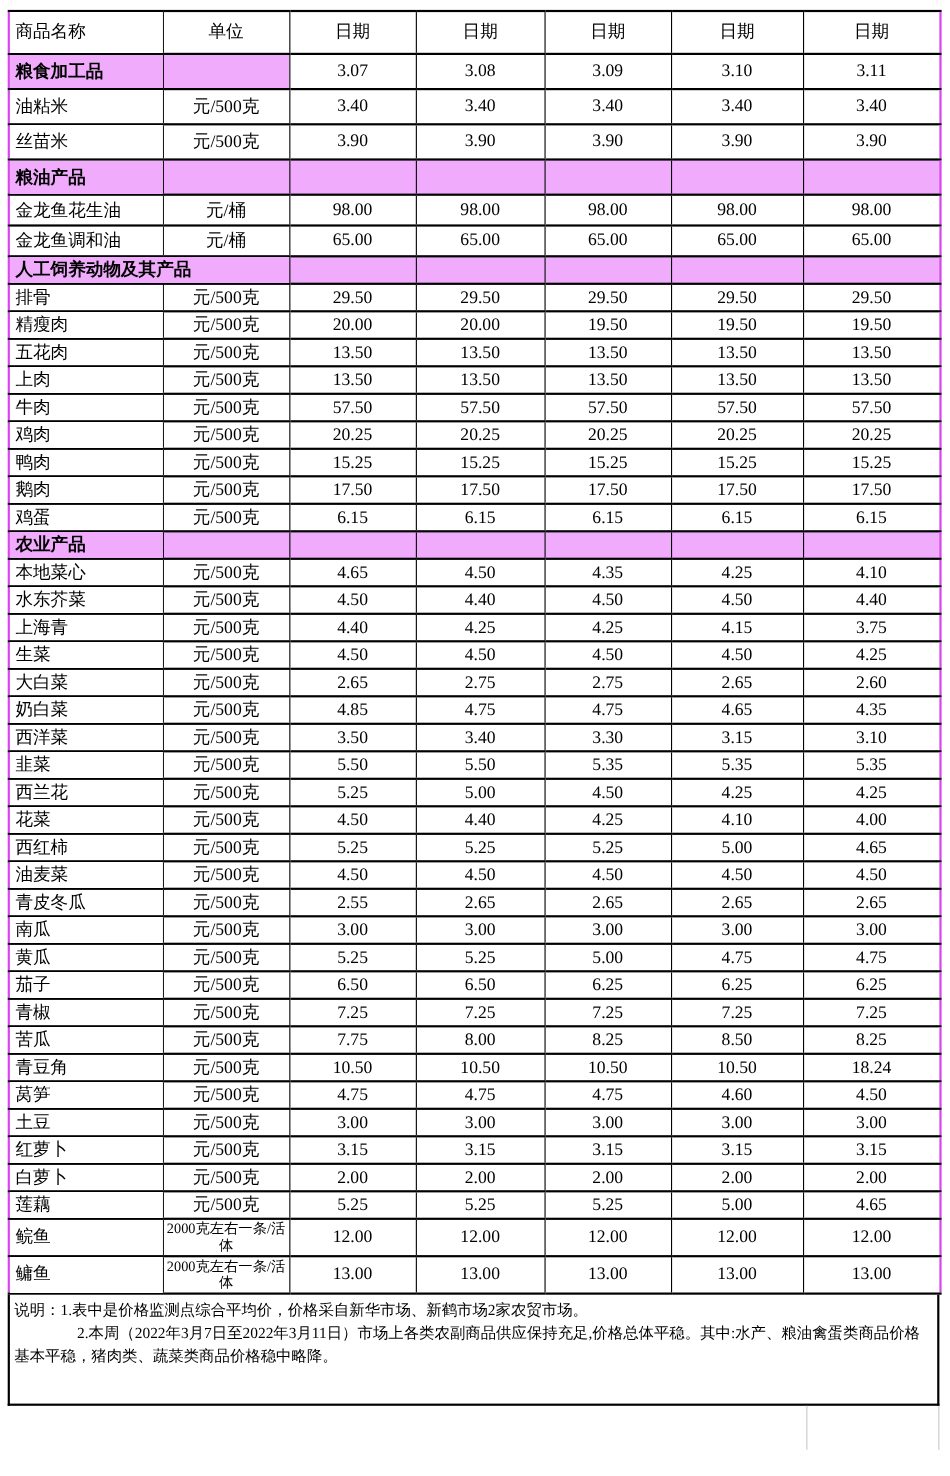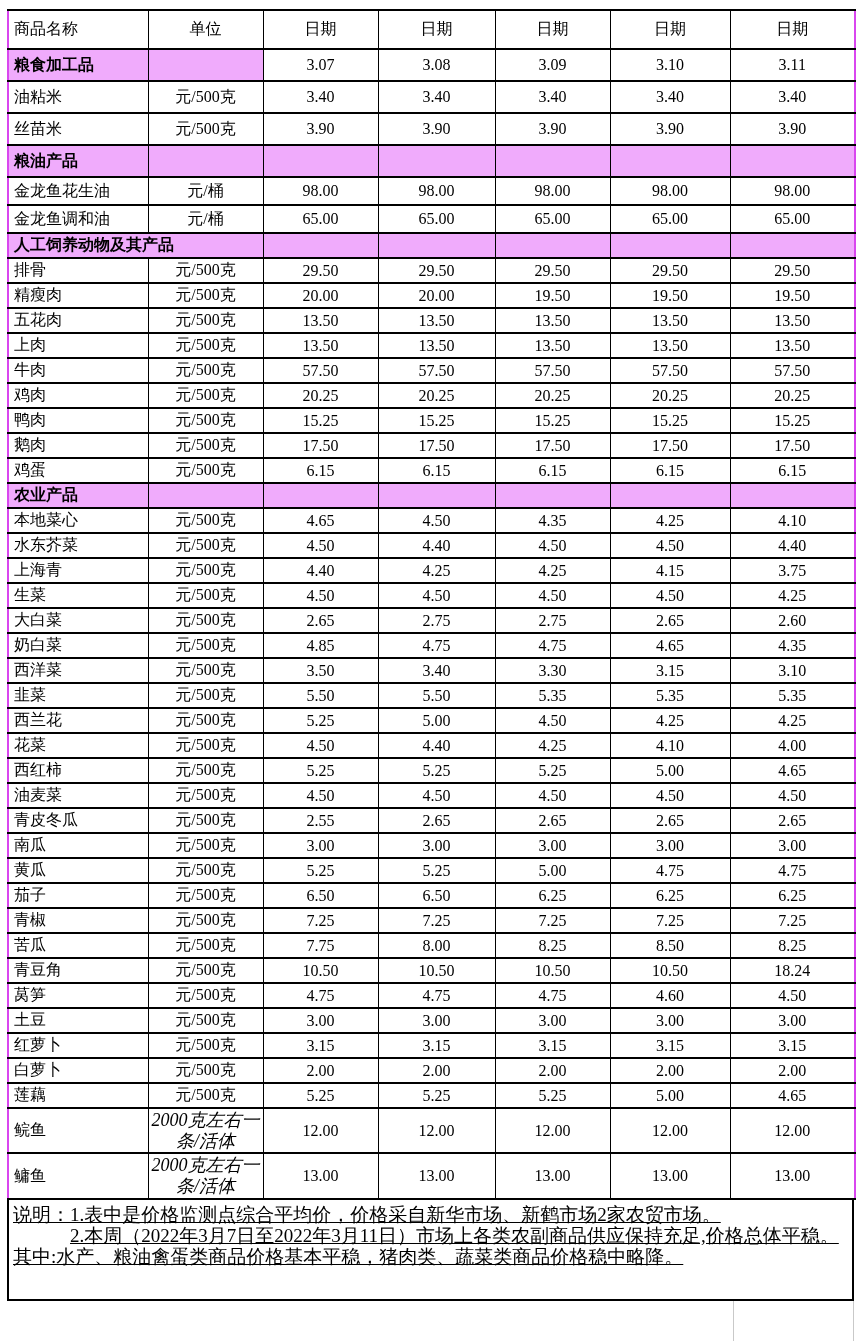--- a/index.html
+++ b/index.html
@@ -11,26 +11,26 @@
         background:#fff;box-sizing:border-box;}
   thead tr{height:39px;}
   tr.h32{height:32px;}
   tr.h28{height:28px;}
   tr.h25{height:25px;}
   tr.h34{height:32px;}
   .label-cell{text-align:left;padding-left:5px;position:relative;white-space:nowrap;}
   .center,.unit-cell,.num{text-align:center;}
   .yellow{background:#f0abfc;}
   .section-label{font-weight:bold;}
-  .small-unit{font-size:18px;line-height:1.15;padding:1px 2px;white-space:normal;font-style:italic;}
+  .small-unit{font-size:13px;line-height:1.15;padding:1px 2px;white-space:normal;}
   .corner-marker{position:absolute;top:0;left:0;width:0;height:0;
                  border-top:6px solid #2e7d32;border-right:6px solid transparent;}
   .notes-box{box-sizing:border-box;width:847px;margin-left:7px;min-height:101px;
              border:2px solid #000;border-top:none;padding:4px 6px 0 4px;
-             font-size:19px;line-height:21px;text-decoration:underline;}
+             font-size:14px;line-height:21px;}
   .notes-box p{margin:0;}
   .note-2{text-indent:57px;}
   .tail{position:relative;width:847px;margin-left:7px;height:40px;}
   .tail .gridline-v{position:absolute;top:0;width:1px;height:40px;background:#c9c9c9;}
   .tail .gl-a{left:726px;}
   .tail .gl-b{left:846px;}
 </style>
 </head>
 <body>
 

